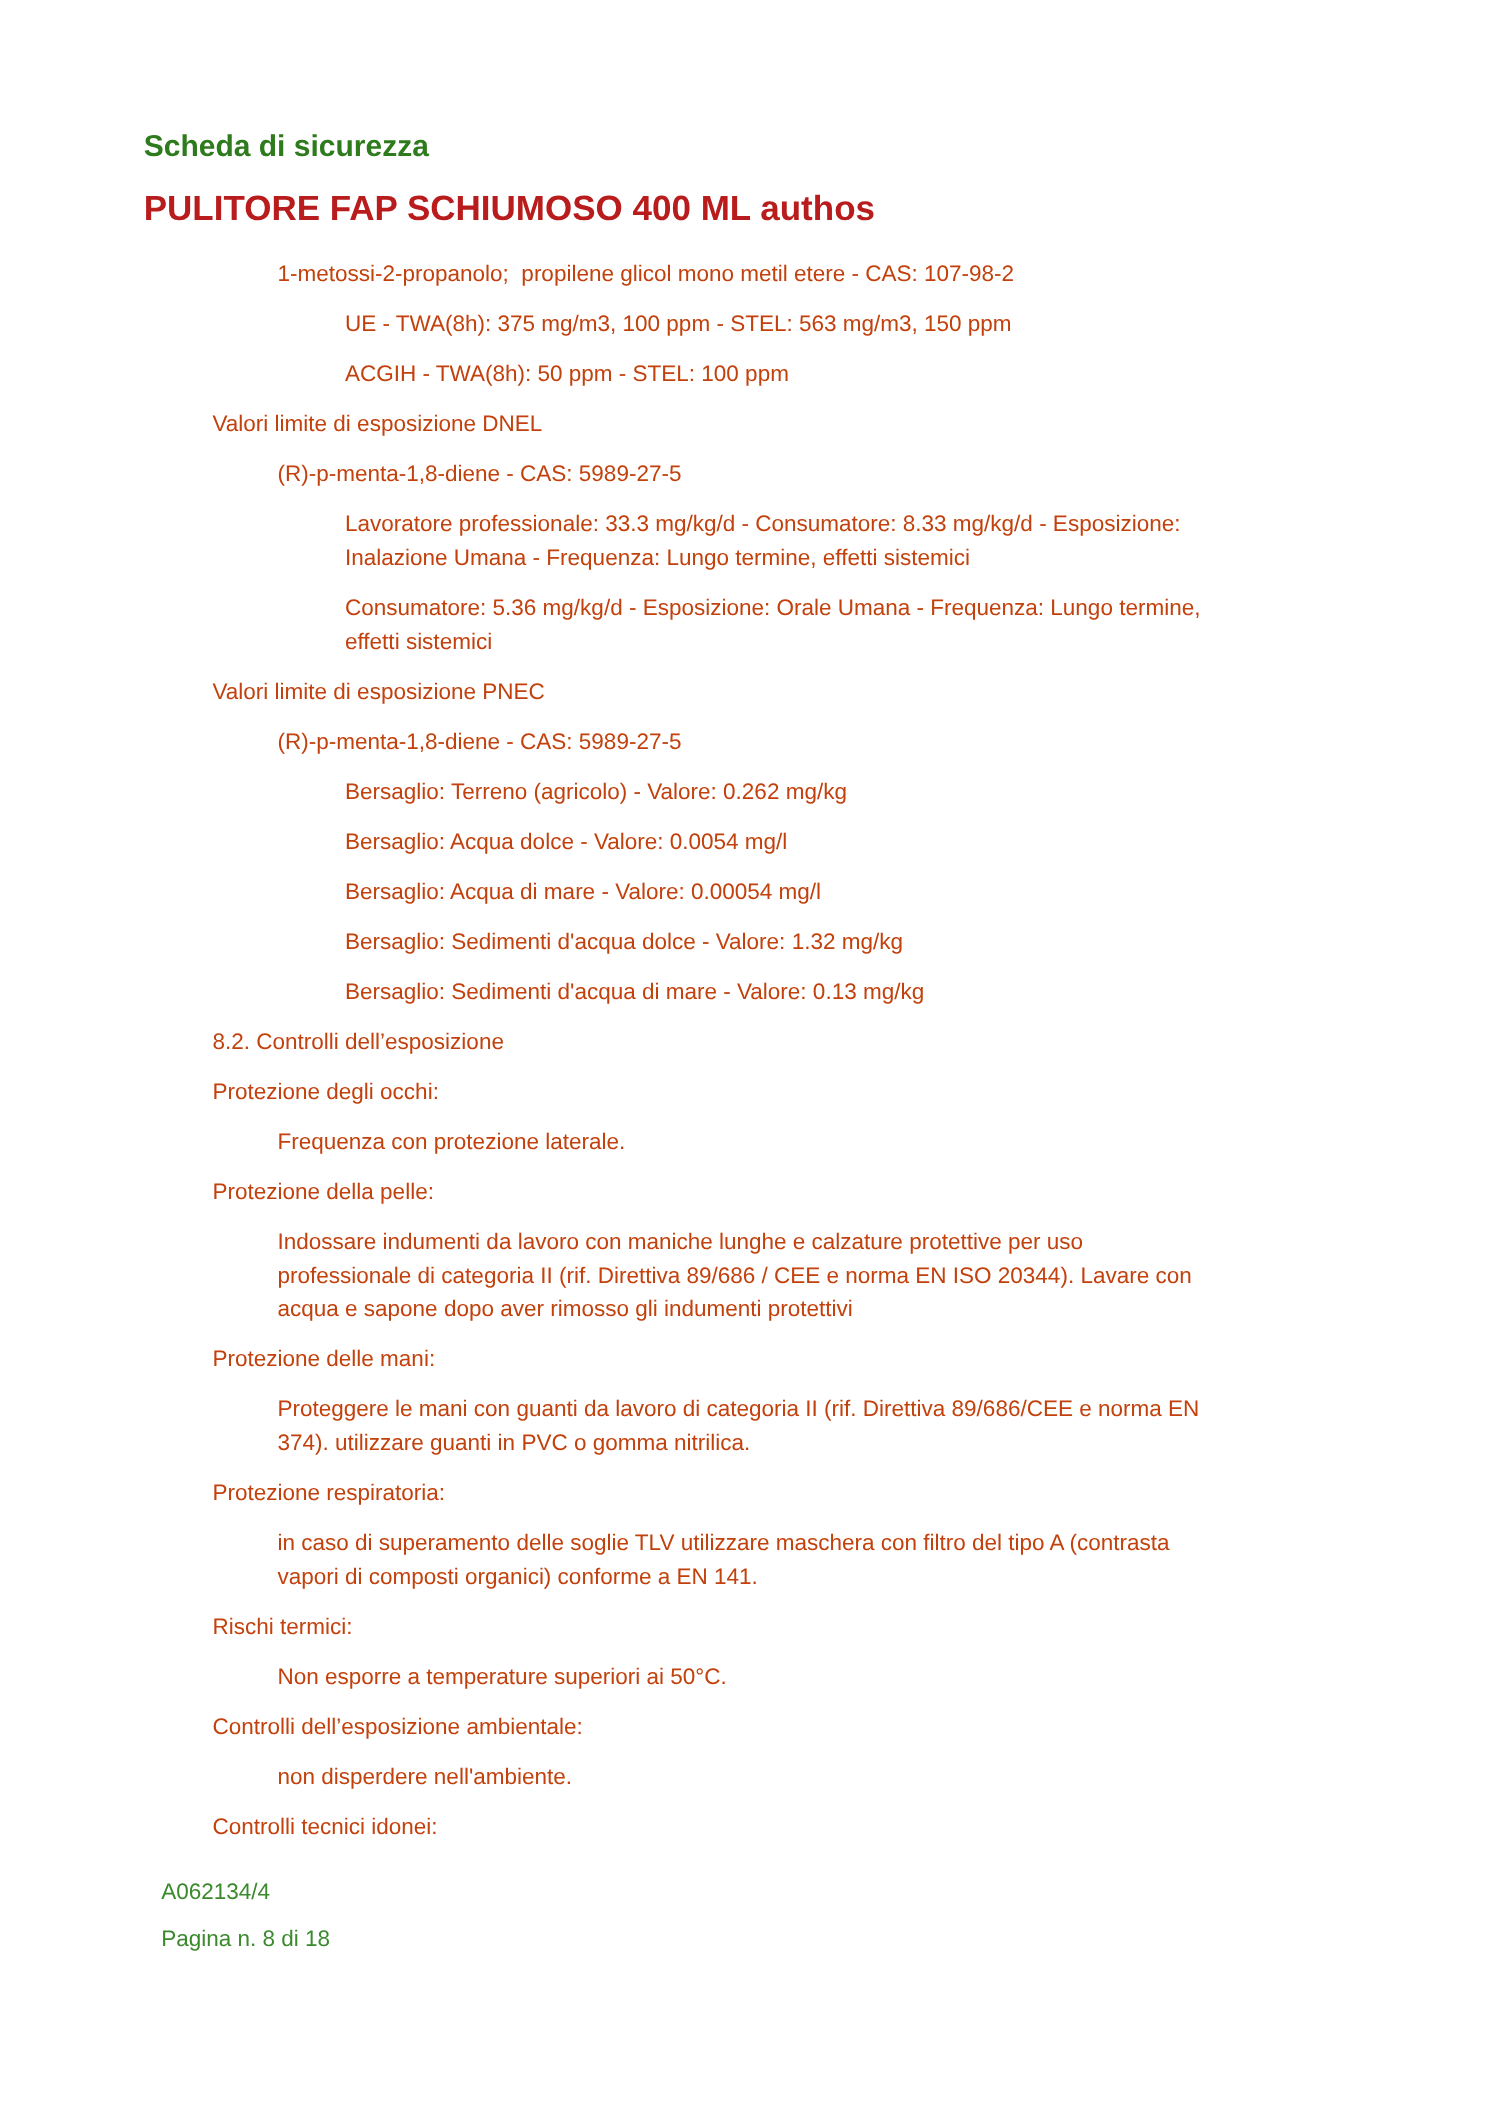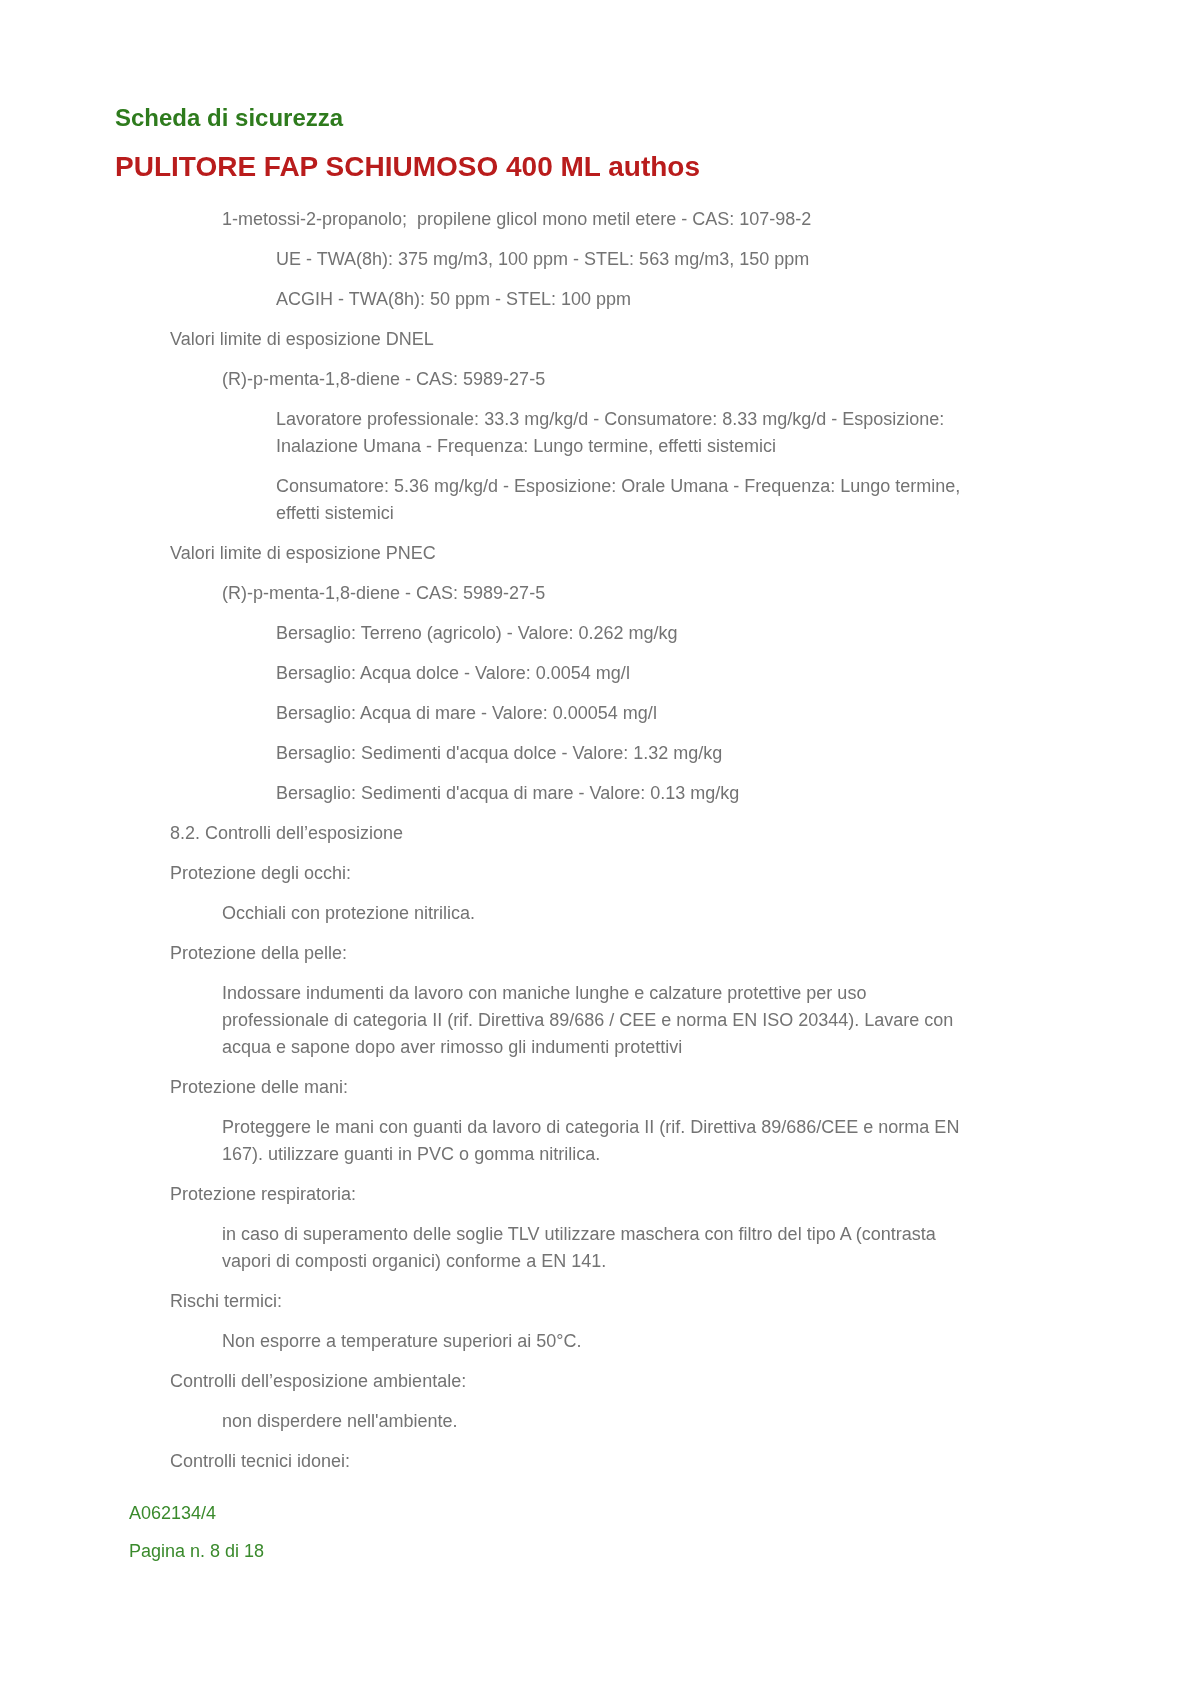--- a/index.html
+++ b/index.html
@@ -33,21 +33,21 @@
     color: #b91c1c;
   }
   .content {
     margin-top: 22px;
   }
   .content p {
     margin: 0 0 13px 0;
     font-size: 18px;
     line-height: 27px;
     white-space: pre-wrap;
-    color: #737373;
+    color: #c2410c;
   }
   .lvl1 { margin-left: 170px !important; max-width: 910px; }
   .lvl2 { margin-left: 222px !important; max-width: 858px; }
   .lvl3 { margin-left: 276px !important; max-width: 804px; }
   .footer {
     position: absolute;
     left: 129px;
     top: 1500px;
     color: #3a8a2c;
     font-size: 18px;
@@ -76,28 +76,28 @@
 effetti sistemici</p>
     <p class="lvl1">Valori limite di esposizione PNEC</p>
     <p class="lvl2">(R)-p-menta-1,8-diene - CAS: 5989-27-5</p>
     <p class="lvl3">Bersaglio: Terreno (agricolo) - Valore: 0.262 mg/kg</p>
     <p class="lvl3">Bersaglio: Acqua dolce - Valore: 0.0054 mg/l</p>
     <p class="lvl3">Bersaglio: Acqua di mare - Valore: 0.00054 mg/l</p>
     <p class="lvl3">Bersaglio: Sedimenti d'acqua dolce - Valore: 1.32 mg/kg</p>
     <p class="lvl3">Bersaglio: Sedimenti d'acqua di mare - Valore: 0.13 mg/kg</p>
     <p class="lvl1">8.2. Controlli dell’esposizione</p>
     <p class="lvl1">Protezione degli occhi:</p>
-    <p class="lvl2">Occhiali con protezione nitrilica.</p>
+    <p class="lvl2">Frequenza con protezione laterale.</p>
     <p class="lvl1">Protezione della pelle:</p>
     <p class="lvl2">Indossare indumenti da lavoro con maniche lunghe e calzature protettive per uso
 professionale di categoria II (rif. Direttiva 89/686 / CEE e norma EN ISO 20344). Lavare con
 acqua e sapone dopo aver rimosso gli indumenti protettivi</p>
     <p class="lvl1">Protezione delle mani:</p>
     <p class="lvl2">Proteggere le mani con guanti da lavoro di categoria II (rif. Direttiva 89/686/CEE e norma EN
-167). utilizzare guanti in PVC o gomma nitrilica.</p>
+374). utilizzare guanti in PVC o gomma nitrilica.</p>
     <p class="lvl1">Protezione respiratoria:</p>
     <p class="lvl2">in caso di superamento delle soglie TLV utilizzare maschera con filtro del tipo A (contrasta
 vapori di composti organici) conforme a EN 141.</p>
     <p class="lvl1">Rischi termici:</p>
     <p class="lvl2">Non esporre a temperature superiori ai 50°C.</p>
     <p class="lvl1">Controlli dell’esposizione ambientale:</p>
     <p class="lvl2">non disperdere nell'ambiente.</p>
     <p class="lvl1">Controlli tecnici idonei:</p>
   </div>
 

